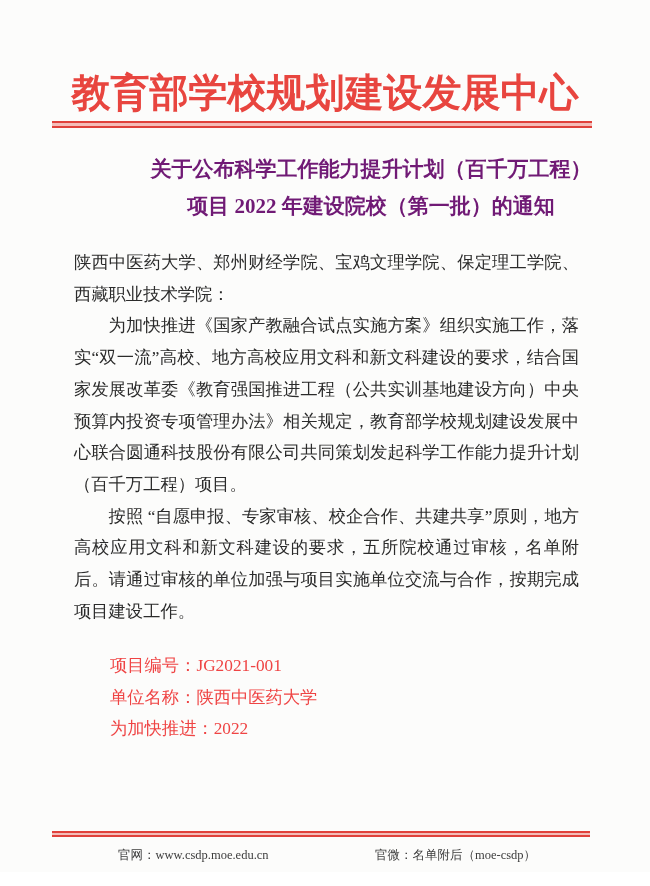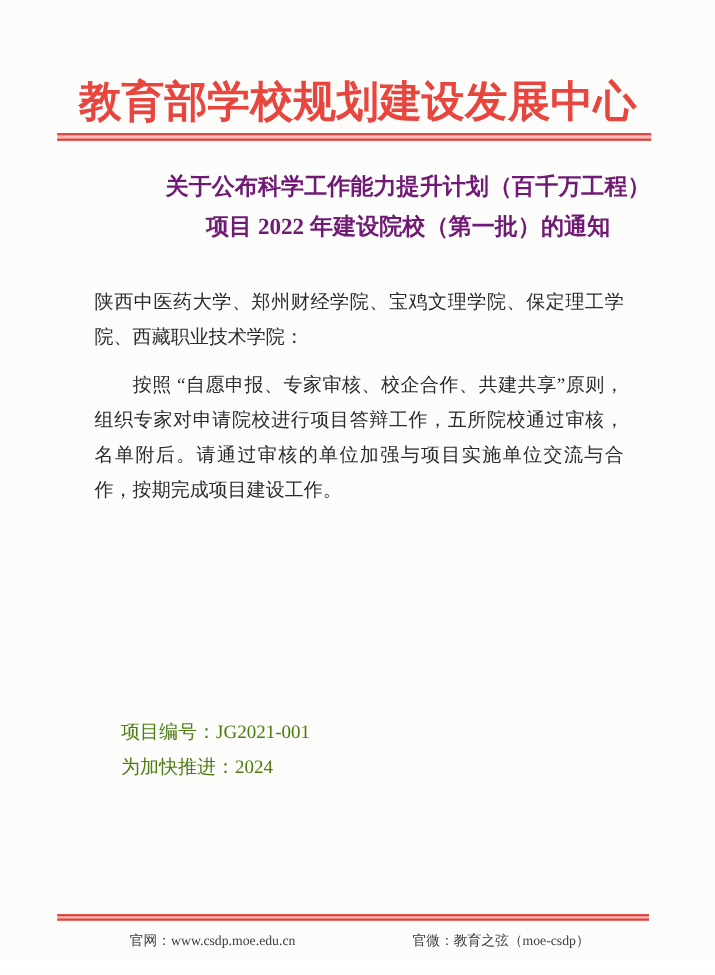--- a/index.html
+++ b/index.html
@@ -47,27 +47,27 @@
   }
   
   .body-text {
     position: absolute;
     top: 247px; left: 74px; width: 505px;
     color: #2b2b2b;
     font-size: 17.3px;
     line-height: 31.7px;
     text-align: justify;
   }
-  .body-text p { margin: 12px; }
+  .body-text p { margin: 0; }
   .body-text p.indent { text-indent: 2em; }
   
   .fields {
     position: absolute;
     top: 650px; left: 110px;
-    color: #4d7c0f;
+    color: #ef4444;
     font-size: 17.3px;
     line-height: 31.5px;
   }
   .field-row { white-space: nowrap; }
   
   .footer-row {
     position: absolute;
     top: 846px; left: 0; width: 650px;
     font-size: 12.5px;
     color: #3d3d3d;
@@ -85,36 +85,40 @@
 
   <div class="rule rule-top"></div>
 
   <div class="doc-title">
     <div>关于公布科学工作能力提升计划（百千万工程）</div>
     <div>项目 2022 年建设院校（第一批）的通知</div>
   </div>
 
   <div class="body-text">
     <p>陕西中医药大学、郑州财经学院、宝鸡文理学院、保定理工学院、西藏职业技术学院：</p>
-    <p class="indent">按照 “自愿申报、专家审核、校企合作、共建共享”原则，组织专家对申请院校进行项目答辩工作，五所院校通过审核，名单附后。请通过审核的单位加强与项目实施单位交流与合作，按期完成项目建设工作。</p>
+    <p class="indent">为加快推进《国家产教融合试点实施方案》组织实施工作，落实“双一流”高校、地方高校应用文科和新文科建设的要求，结合国家发展改革委《教育强国推进工程（公共实训基地建设方向）中央预算内投资专项管理办法》相关规定，教育部学校规划建设发展中心联合圆通科技股份有限公司共同策划发起科学工作能力提升计划（百千万工程）项目。</p>
+    <p class="indent">按照 “自愿申报、专家审核、校企合作、共建共享”原则，地方高校应用文科和新文科建设的要求，五所院校通过审核，名单附后。请通过审核的单位加强与项目实施单位交流与合作，按期完成项目建设工作。</p>
   </div>
 
   <div class="fields">
     <div class="field-row">
       <span>项目编号：</span><span>JG2021-001</span>
     </div>
     <div class="field-row">
-      <span>为加快推进：</span><span>2024</span>
+      <span>单位名称：</span><span>陕西中医药大学</span>
+    </div>
+    <div class="field-row">
+      <span>为加快推进：</span><span>2022</span>
     </div>
   </div>
 
   <div class="rule rule-bottom"></div>
 
   <div class="footer-row">
     <div class="footer-website">
       <span>官网：</span><span>www.csdp.moe.edu.cn</span>
     </div>
     <div class="footer-wechat">
-      <span>官微：</span><span>教育之弦（moe-csdp）</span>
+      <span>官微：</span><span>名单附后（moe-csdp）</span>
     </div>
   </div>
 
 </div>
 
 </body></html>

